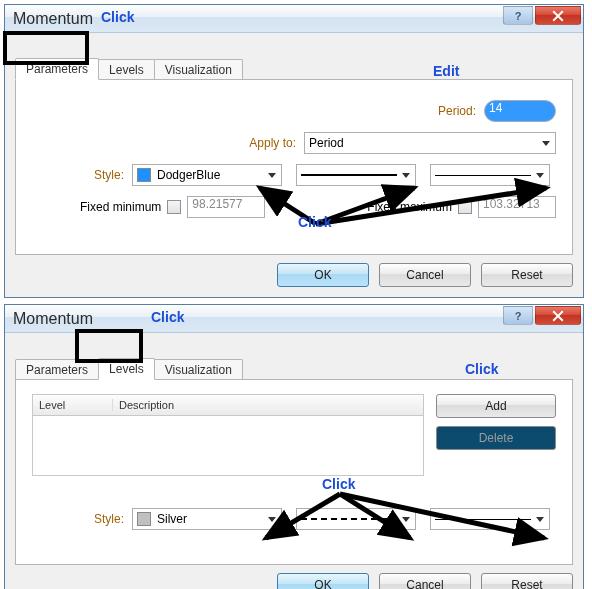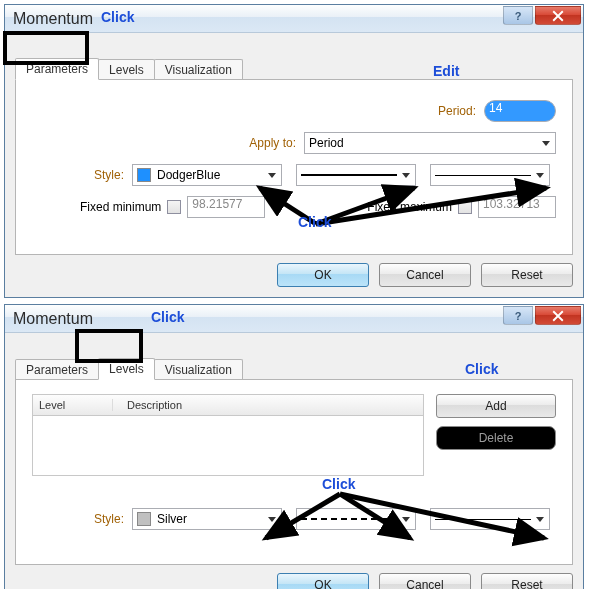--- a/index.html
+++ b/index.html
@@ -159,32 +159,30 @@
     align-items: center;
     justify-content: center;
     color: #222;
   }
   .btn.primary {
     border-color: #3c7fb1;
     background: linear-gradient(to bottom,#eaf6fd 0%,#c4e5f6 45%,#a7d9f5 46%,#bce4f9 100%);
   }
   .btn.disabled {
     color: #9c9c9c;
-    background: #000000;
-    border-radius: 7px;
+    background: #0c4a6e;
   }
   .listhead {
     display: flex;
     background: linear-gradient(to bottom,#fdfdfd,#eaeaea);
     border: 1px solid #c8c8c8;
     height: 22px;
     align-items: center;
     font-size: 11px;
     color: #333;
-    gap: 8px;
   }
   .listhead .col1 { width: 80px; padding-left: 6px; border-right:1px solid #dcdcdc;}
   .listhead .col2 { flex: 1; padding-left: 6px;}
   .listbody {
     height: 60px;
     border: 1px solid #c8c8c8;
     border-top: none;
     background: #fff;
   }
   .highlight-box {

